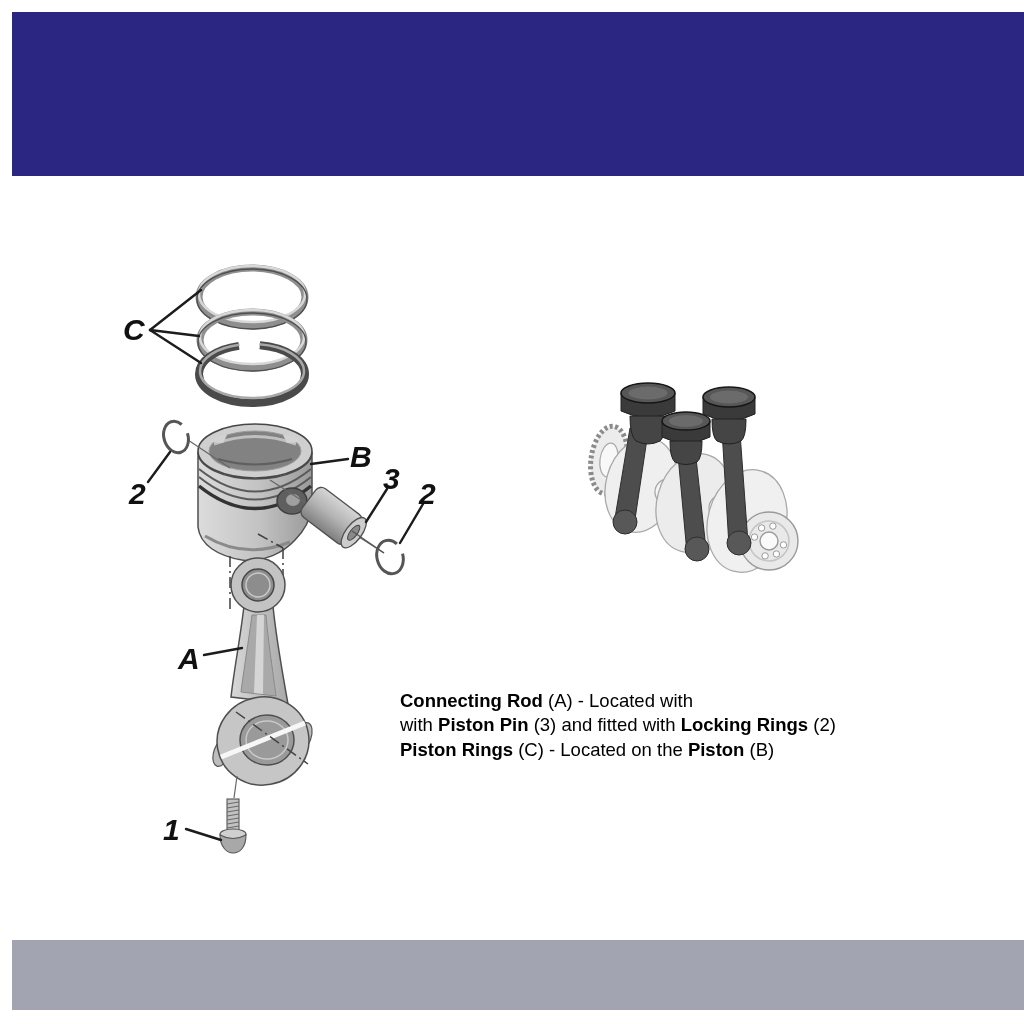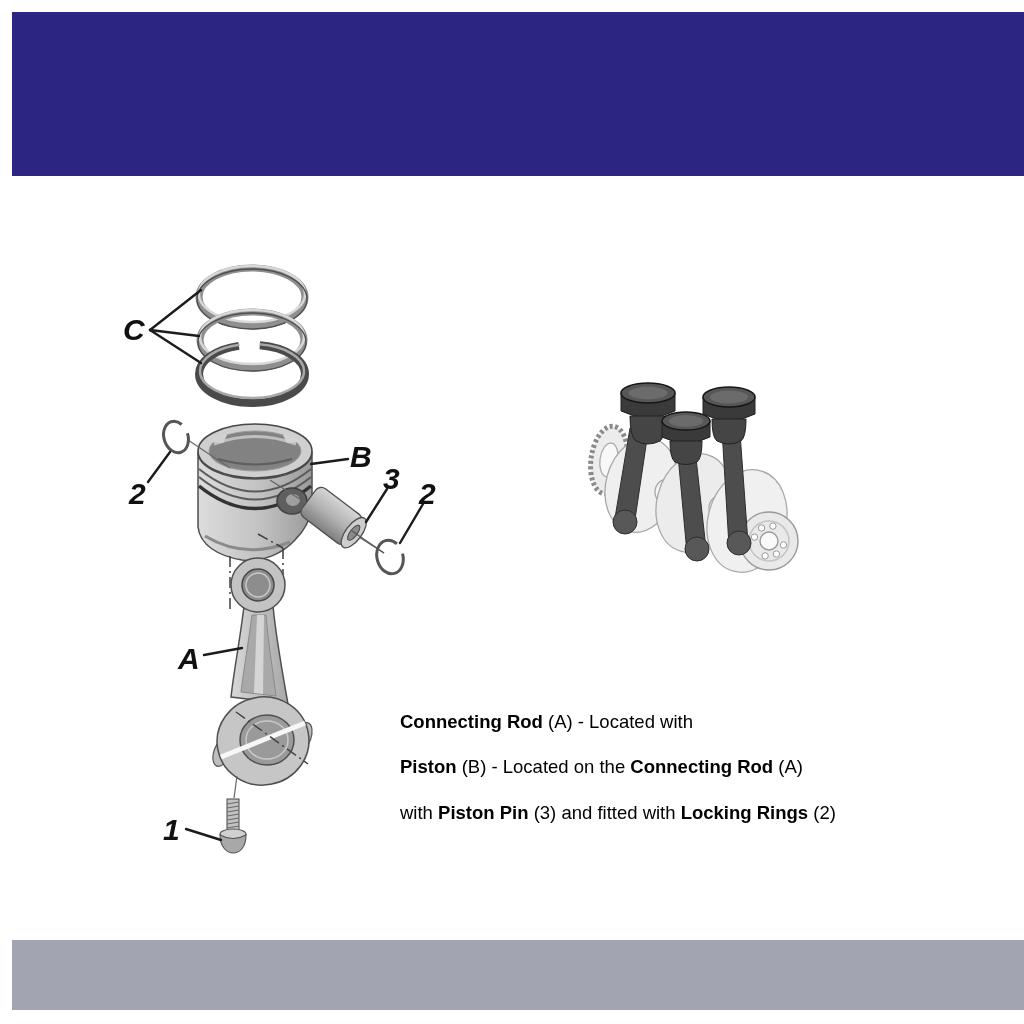--- a/index.html
+++ b/index.html
@@ -3,21 +3,21 @@
 <meta charset="utf-8">
 <style>
   html,body{margin:0;padding:0;background:#fff;}
   .page{position:relative;width:1024px;height:1024px;background:#fff;overflow:hidden;
         font-family:"Liberation Sans",sans-serif;}
   .banner-top{position:absolute;left:12px;top:12px;width:1012px;height:164px;}
   .banner-bottom{position:absolute;left:12px;top:940px;width:1012px;height:70px;}
   .diagram-svg{position:absolute;left:0;top:0;width:1024px;height:1024px;}
   .caption{position:absolute;left:400px;top:689px;color:#000;
            font-size:18.5px;line-height:24.3px;}
-  .cap-line{white-space:nowrap;margin-top:21px;}
+  .cap-line{white-space:nowrap;}
   .cap-line .bold{font-weight:bold;}
   .part-label{font-family:"Liberation Sans",sans-serif;font-weight:bold;font-style:italic;
               font-size:30px;fill:#111;}
 </style>
 </head>
 <body>
 
 <div class="page">
 
   <div class="banner-top" style="background: rgb(42, 38, 129);"></div>
@@ -196,18 +196,18 @@
     <text class="part-label" x="129" y="504">2</text>
     <text class="part-label" x="350" y="467">B</text>
     <text class="part-label" x="383" y="489">3</text>
     <text class="part-label" x="419" y="504">2</text>
     <text class="part-label" x="178" y="669">A</text>
     <text class="part-label" x="163" y="840">1</text>
   </svg>
 
   <div class="caption">
       <div class="cap-line"><span class="bold">Connecting Rod</span><span> (A) - Located with</span></div>
-      <div class="cap-line"><span class="bold">Piston</span><span> (B) - Located on the </span><span class="bold">Connecting Rod</span><span> (A)</span></div>
       <div class="cap-line"><span>with </span><span class="bold">Piston Pin</span><span> (3) and fitted with </span><span class="bold">Locking Rings</span><span> (2)</span></div>
+      <div class="cap-line"><span class="bold">Piston Rings</span><span> (C) - Located on the </span><span class="bold">Piston</span><span> (B)</span></div>
     </div>
 
   <div class="banner-bottom" style="background: rgb(162, 164, 177);"></div>
 </div>
 
 </body></html>

